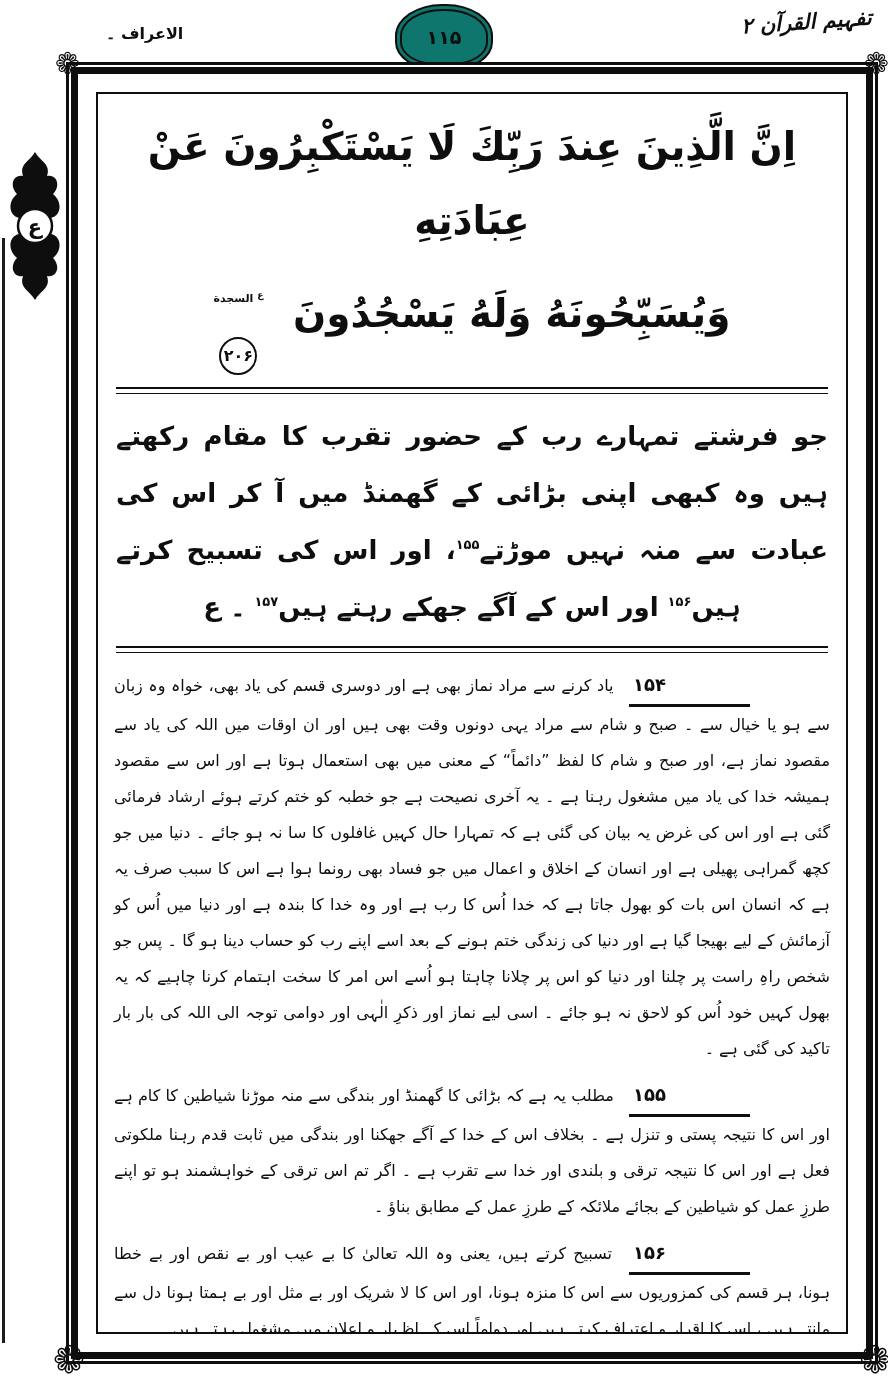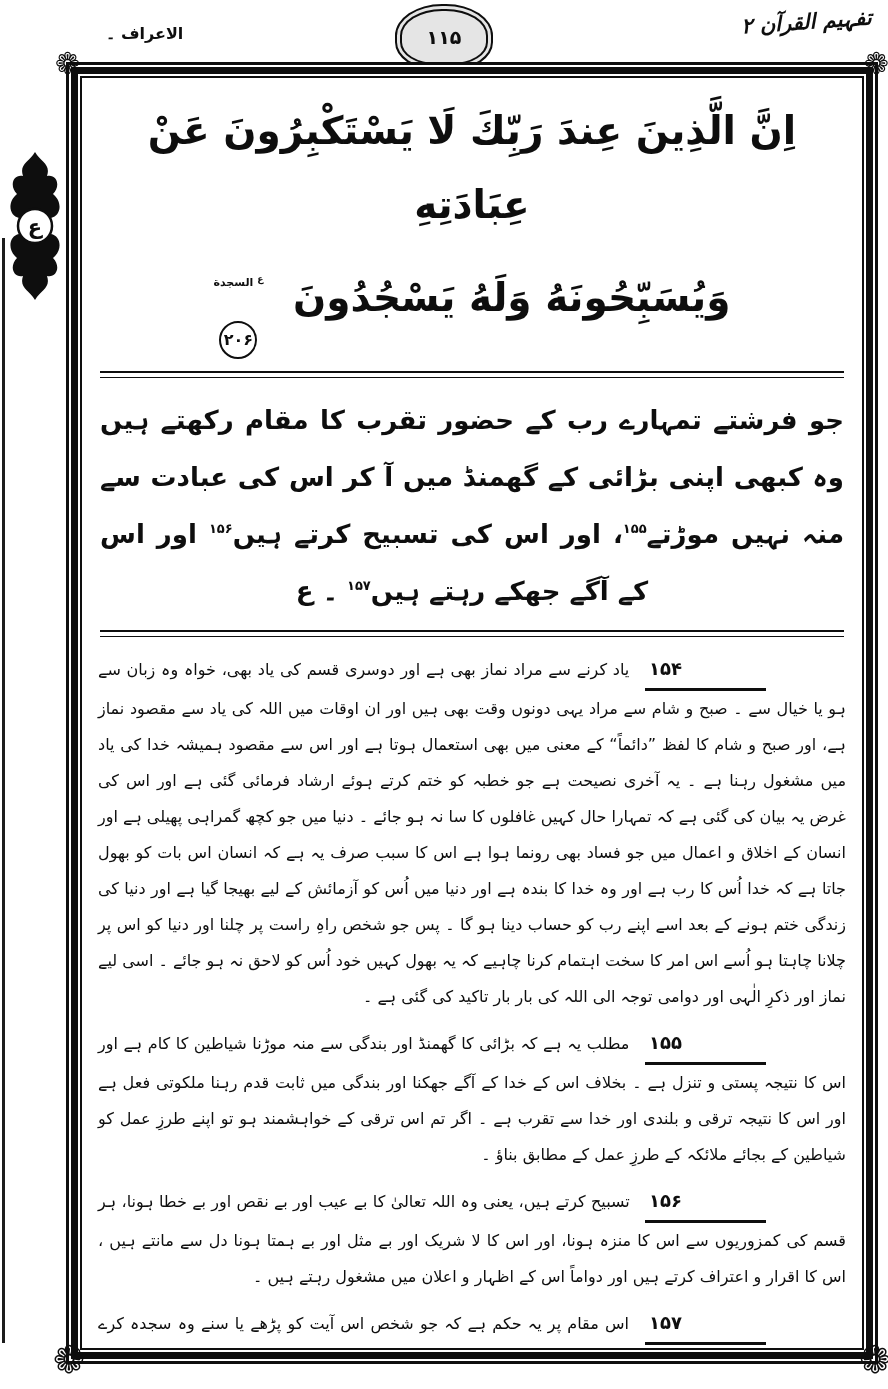--- a/index.html
+++ b/index.html
@@ -5,29 +5,29 @@
   html,body{margin:0;padding:0;background:#e8e8e4;}
   .page{position:relative;width:888px;height:1389px;background:#ffffff;color:#0e0e0e;
         font-family:"DejaVu Sans",sans-serif;overflow:hidden;margin:0 auto;}
   
   .hdr-right{position:absolute;top:10px;right:16px;font-size:21px;font-style:italic;
              font-weight:600;transform:rotate(-4deg);}
   .hdr-left{position:absolute;top:24px;left:106px;font-size:16px;font-weight:700;}
   .hdr-center{position:absolute;top:4px;left:50%;transform:translateX(-50%);}
   .cartouche{display:flex;align-items:center;justify-content:center;width:84px;height:52px;
              border:7px double #0e0e0e;border-radius:48% 48% 42% 42%;
-             font-size:19px;font-weight:700;background:#e5e5e5;}
+             font-size:19px;font-weight:700;background:#0f766e;}
   
   .scan-line{position:absolute;left:2px;top:238px;width:3px;height:1105px;background:#1c1c1c;}
   
   .medallion{position:absolute;left:6px;top:150px;width:58px;height:152px;z-index:5;}
   
   .frame{position:absolute;top:62px;left:66px;width:812px;height:1302px;box-sizing:border-box;
          border:3px solid #0e0e0e;padding:2px;background:#fff;}
-  .frame-mid{border:7px solid #0e0e0e;padding:2px;height:100%;box-sizing:border-box;}
+  .frame-mid{border:7px solid #0e0e0e;padding:18px;height:100%;box-sizing:border-box;}
   .frame-inner{border:2px solid #0e0e0e;height:100%;box-sizing:border-box;
                padding:8px 16px 6px;overflow:hidden;}
   .corner{position:absolute;line-height:1;color:#0e0e0e;z-index:6;}
   .c-tl{top:-16px;left:-14px;font-size:30px;}
   .c-tr{top:-16px;right:-14px;font-size:30px;}
   .c-bl{bottom:-18px;left:-16px;font-size:38px;}
   .c-br{bottom:-18px;right:-16px;font-size:38px;}
   
   .verse{text-align:center;font-weight:700;margin-top:8px;}
   .v-line{font-size:39px;line-height:74px;}

